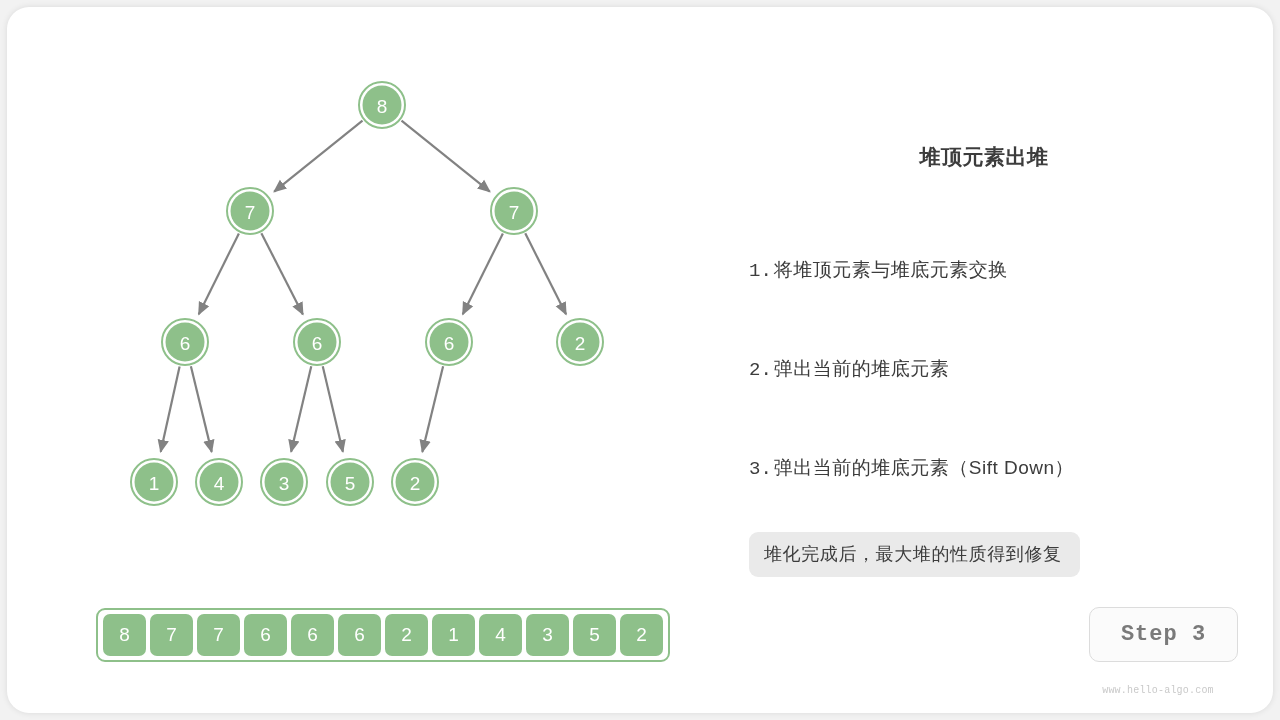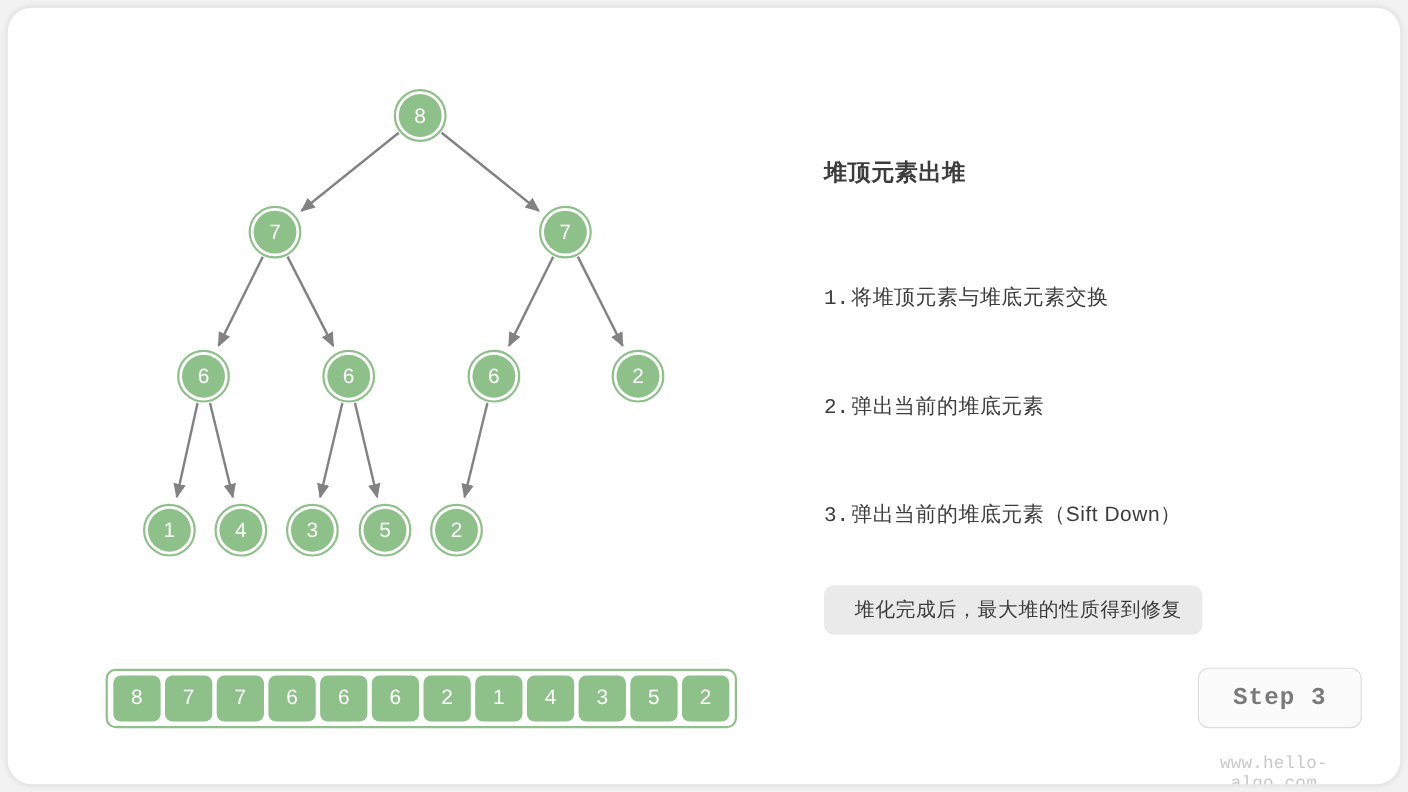--- a/index.html
+++ b/index.html
@@ -64,20 +64,21 @@
     left: 742px;
     top: 136px;
     width: 470px;
   }
   #panel-title {
     font-size: 21px;
     font-weight: bold;
     color: #3c3c3c;
     letter-spacing: 0.5px;
     margin: 0 0 42px 0;
+    text-align: center;
   }
   .step-row {
     display: flex;
     align-items: baseline;
     font-size: 19px;
     color: #3c3c3c;
     margin-bottom: 29px;
     white-space: nowrap;
   }
   .step-num {
@@ -86,21 +87,21 @@
   }
   .step-text {
     letter-spacing: 0.5px;
     margin-top: 44px;
   }
   #note-box {
     display: inline-block;
     margin-top: 22px;
     background: #eaeaea;
     border-radius: 9px;
-    padding: 10px 18px 11px 28px;
+    padding: 10px 18px 11px 15px;
     font-size: 18px;
     color: #3c3c3c;
     letter-spacing: 0.6px;
     text-align: right;
   }
 
   
   #array-wrap {
     position: absolute;
     left: 89px;
@@ -144,21 +145,21 @@
     justify-content: center;
   }
   #watermark {
     position: absolute;
     left: 1073px;
     top: 678px;
     width: 156px;
     text-align: center;
     color: #c9c9c9;
     font-family: "Liberation Mono", "DejaVu Sans Mono", monospace;
-    font-size: 16px;
+    font-size: 10px;
     letter-spacing: 0.2px;
   }
 </style>
 </head>
 <body>
 
 <div id="canvas">
   <div id="card">
 
     <svg id="tree-svg" viewBox="0 0 720 560">

